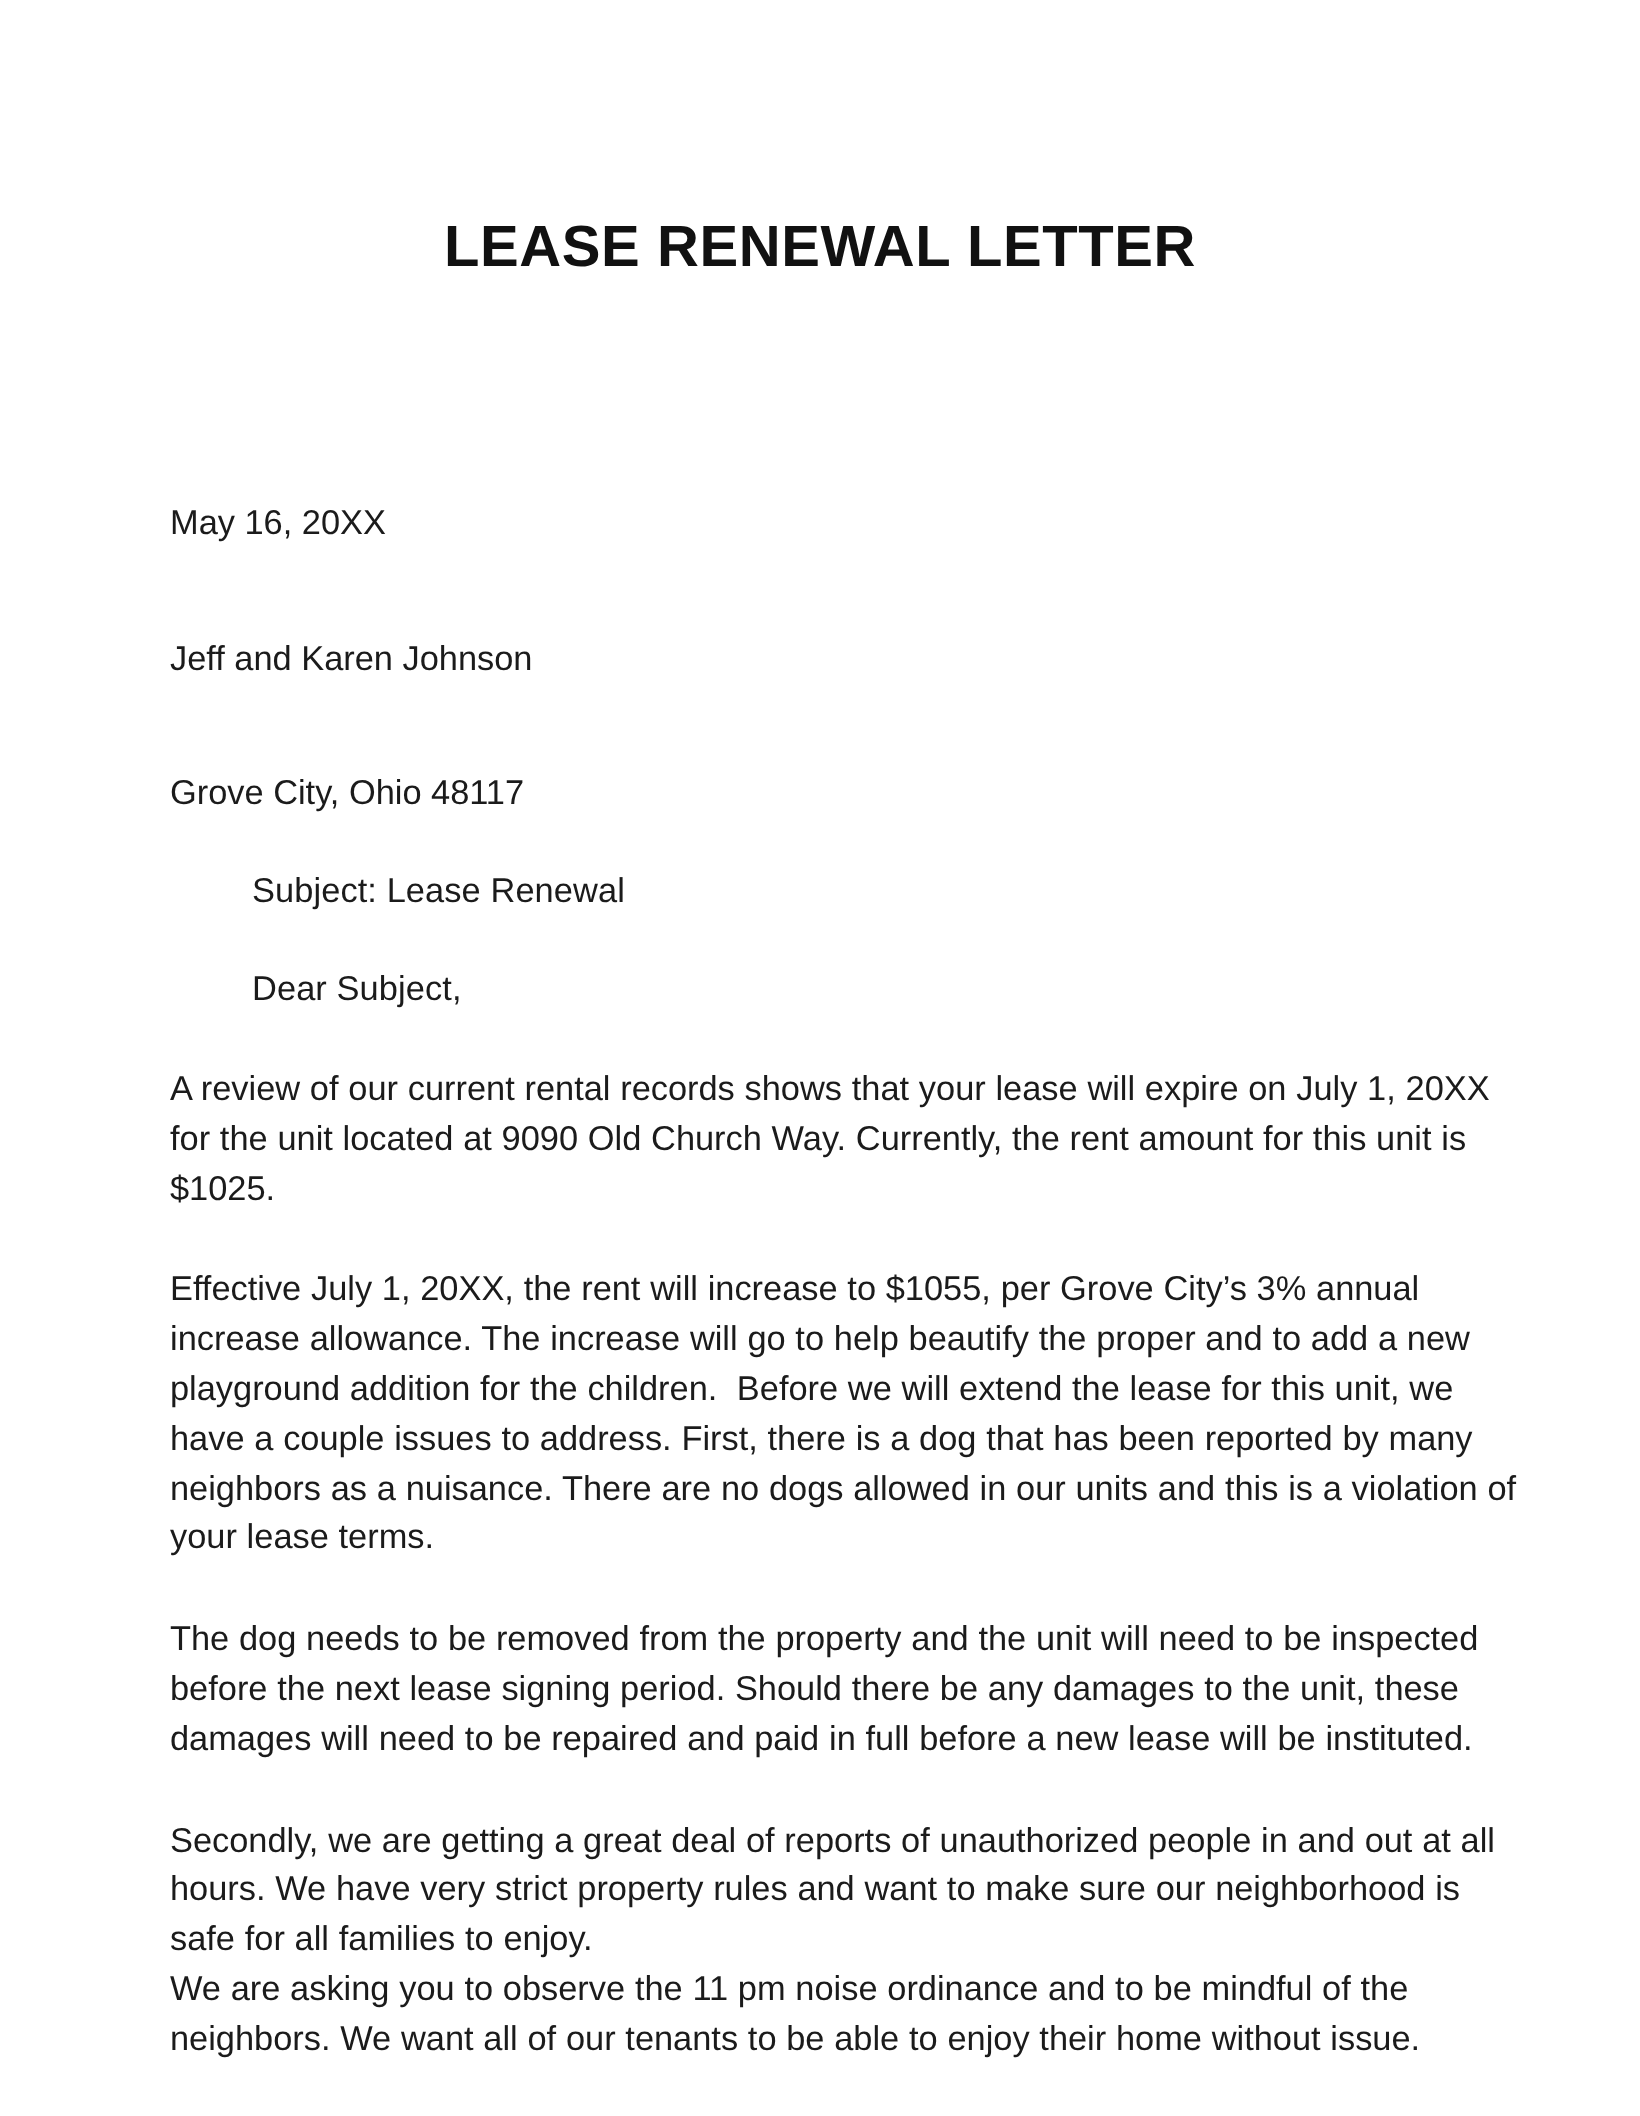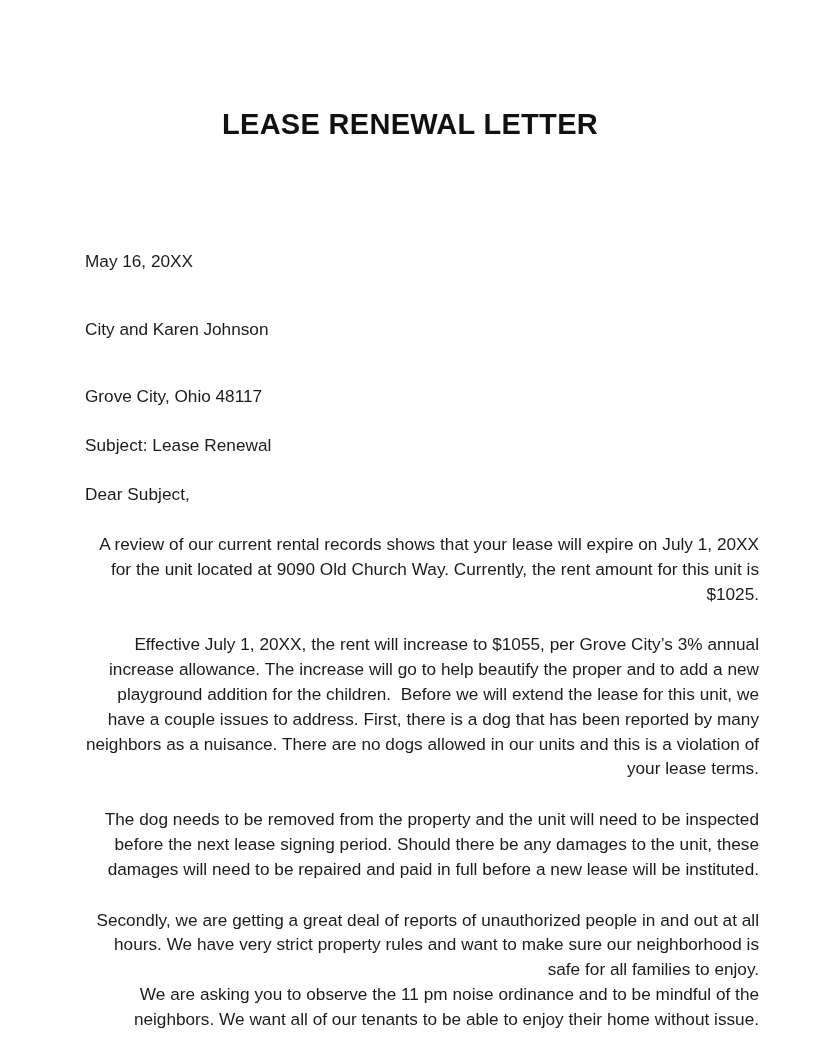--- a/index.html
+++ b/index.html
@@ -42,55 +42,56 @@
     left: 85px;
     width: 674px;
   }
 
   .block {
     font-size: 17.2px;
     line-height: 24.6px;
     color: #1b1b1b;
     letter-spacing: 0.05px;
     white-space: pre-wrap;
+    margin-left: 41px;
   }
 
   .addr-line {
     font-size: 17.2px;
     line-height: 24.6px;
     color: #1b1b1b;
     margin-top: 43px;
   }
 
   .gap-sm { height: 24px; }
   .gap-md { height: 25px; }
   .gap-lg { height: 26px; }
 
   .para {
     margin: 0;
     font-size: 17.2px;
     line-height: 24.8px;
     color: #1b1b1b;
-    text-align: right;
+    text-align: left;
     white-space: pre-wrap;
     word-spacing: 0.1px;
   }
 </style>
 </head>
 <body>
 
 <div class="page">
 
   <div class="doc-title">LEASE RENEWAL LETTER</div>
 
   <div class="body-area">
 
     <div>
       <div class="addr-line">May 16, 20XX</div>
-      <div class="addr-line">City and Karen Johnson</div>
+      <div class="addr-line">Jeff and Karen Johnson</div>
       <div class="addr-line">Grove City, Ohio 48117</div>
     </div>
 
     <div class="gap-sm"></div>
 
     <div class="block">Subject: Lease Renewal</div>
 
     <div class="gap-md"></div>
 
     <div class="block">Dear Subject,</div>

